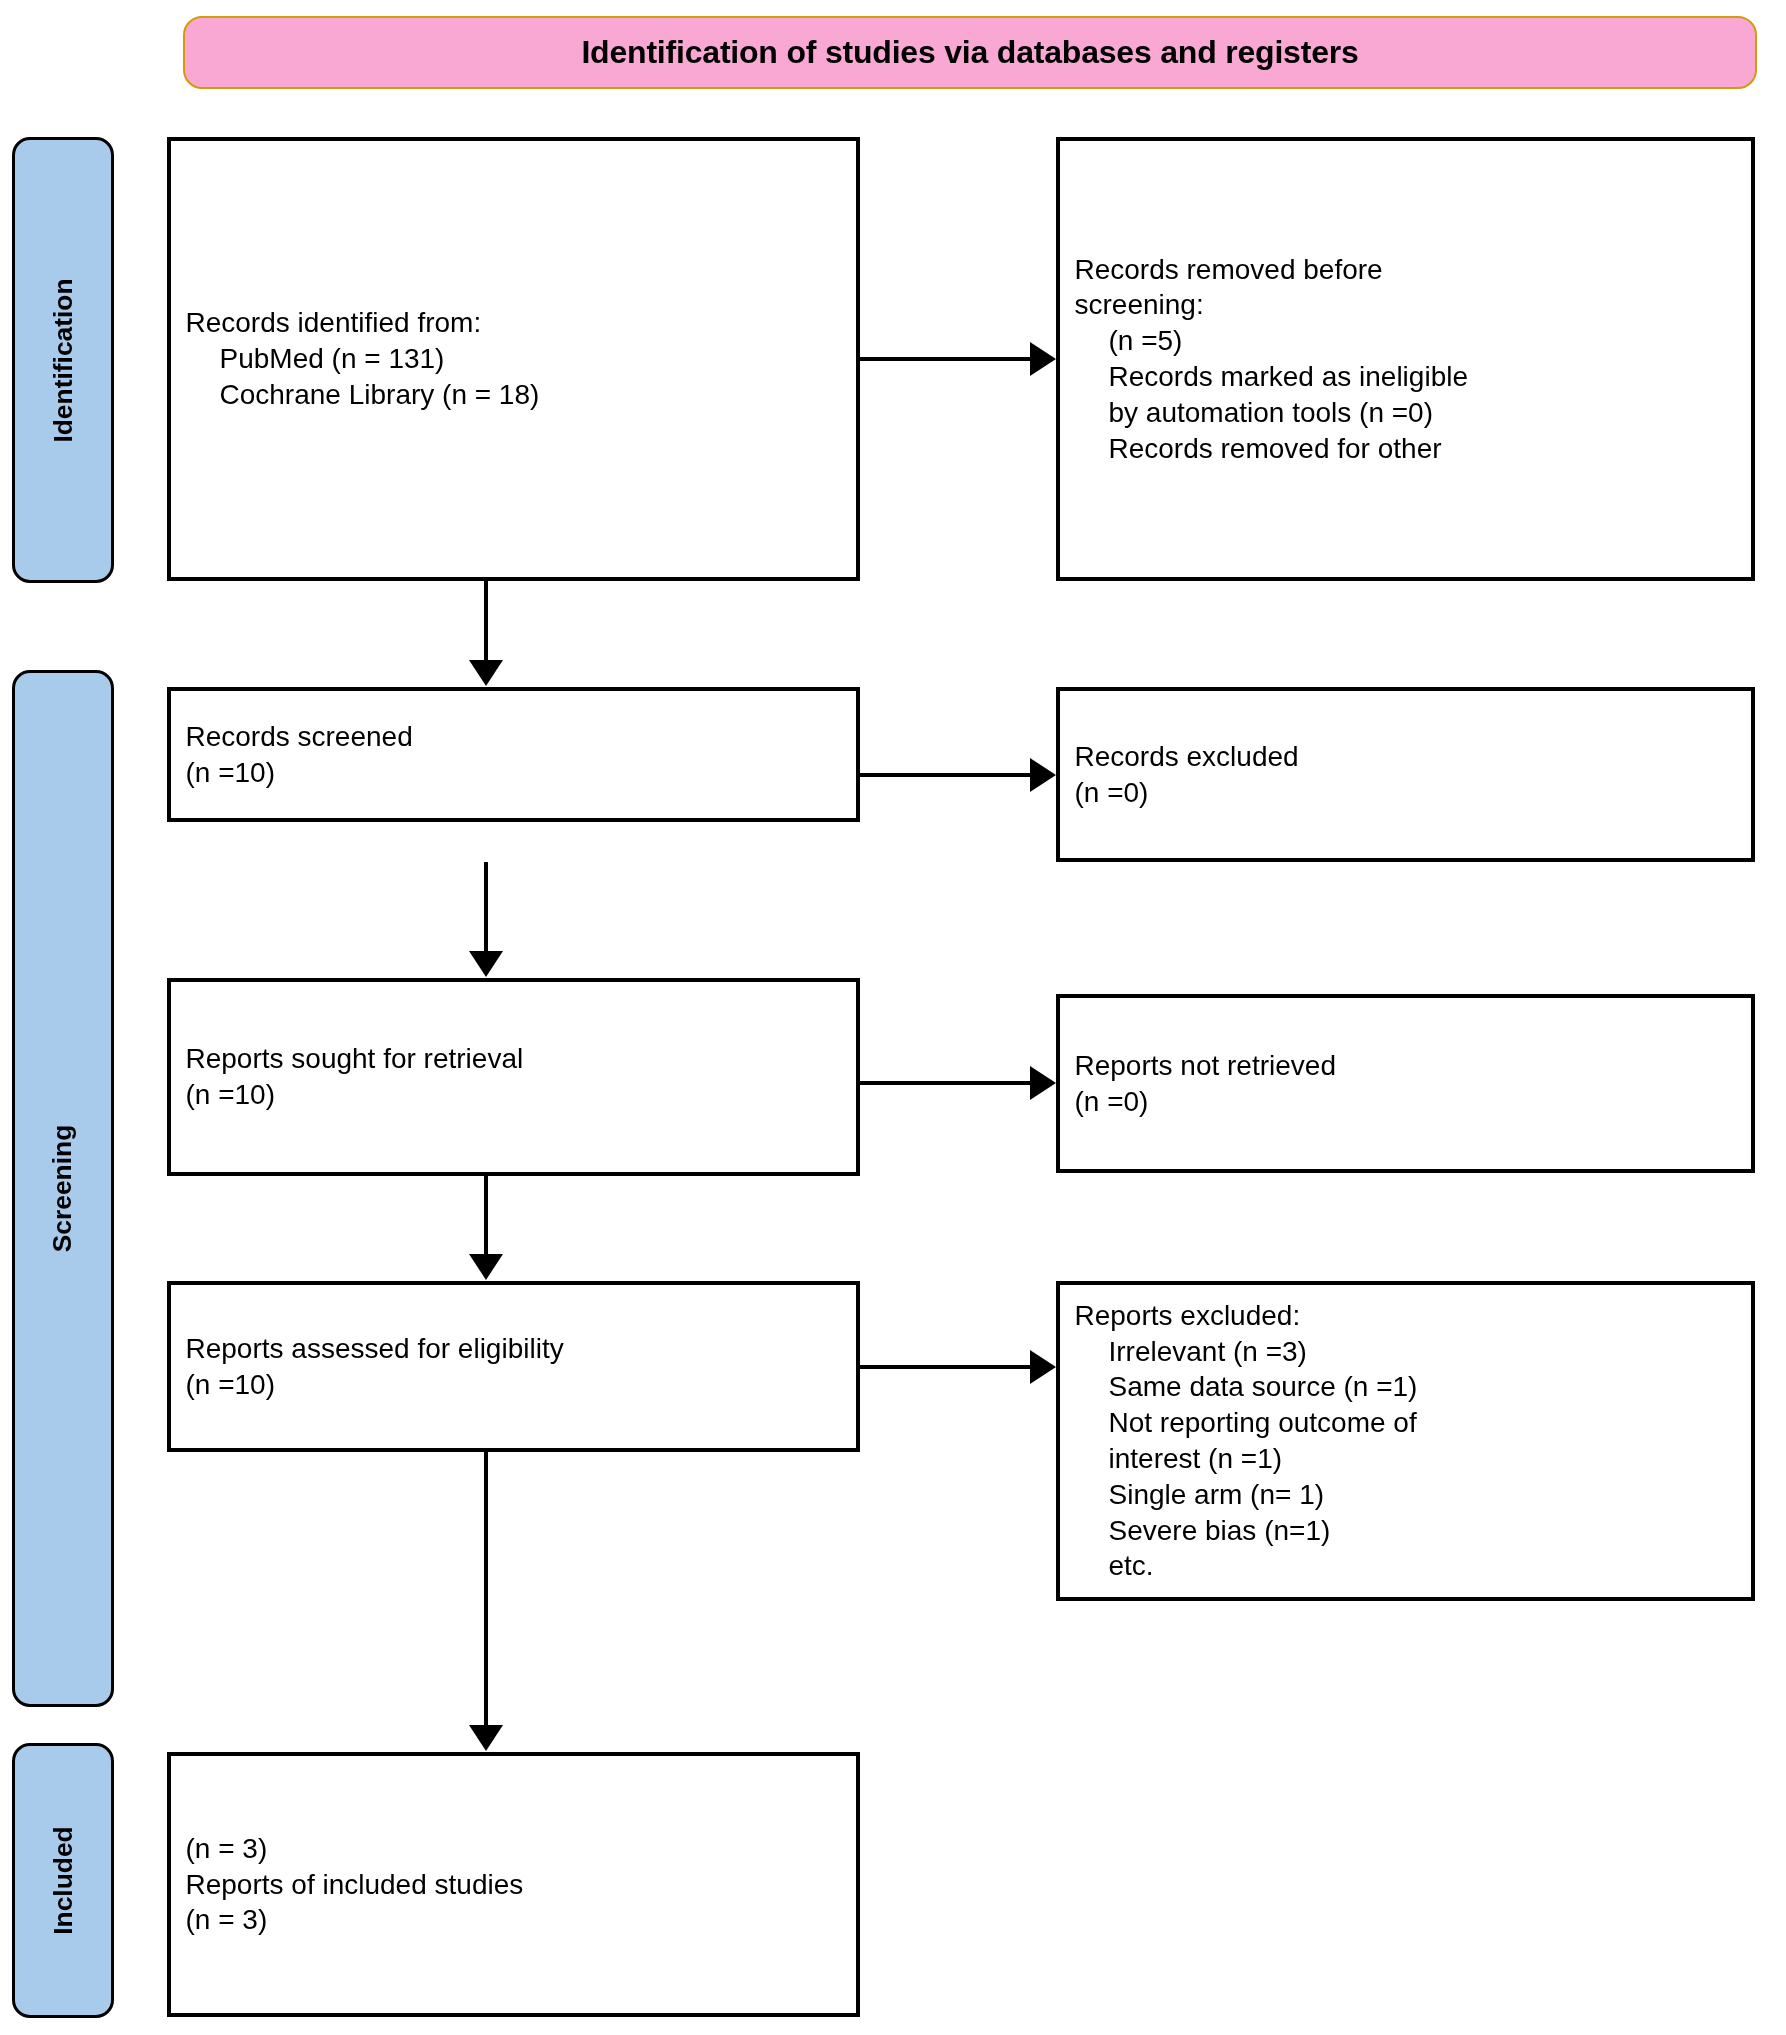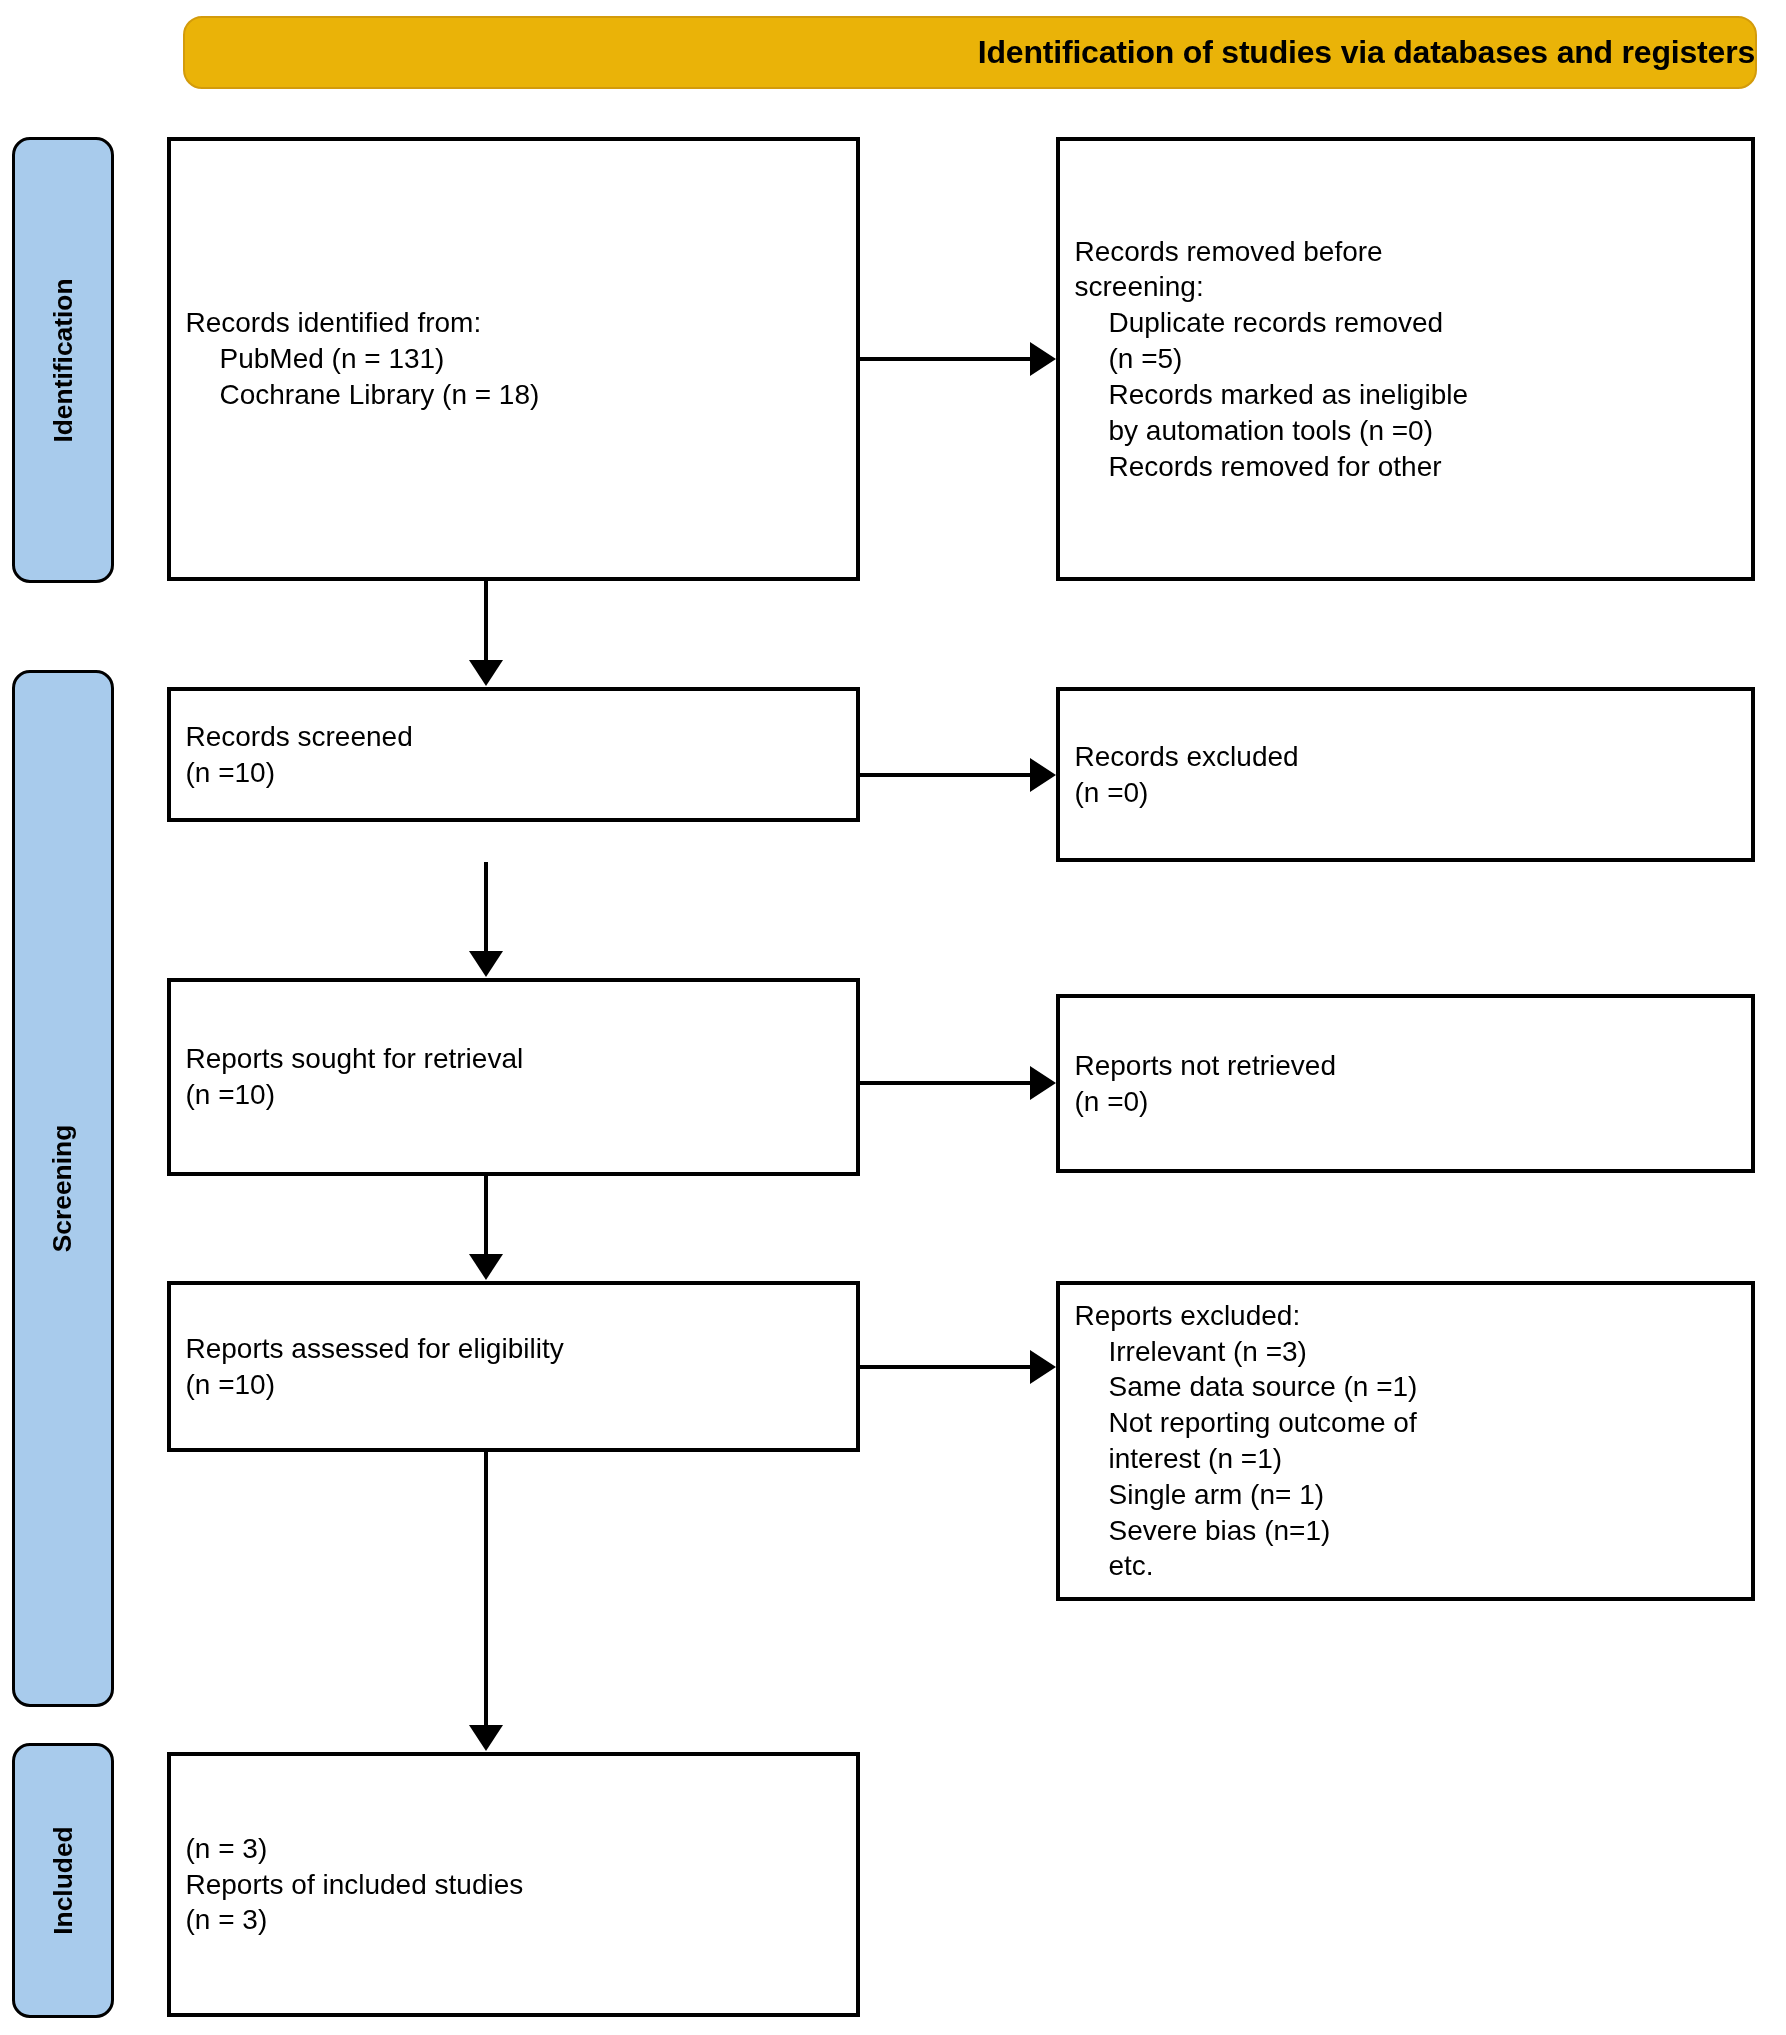--- a/index.html
+++ b/index.html
@@ -18,27 +18,27 @@
     overflow: hidden;
   }
 
   
   .header-banner {
     position: absolute;
     left: 183px;
     top: 16px;
     width: 1574px;
     height: 73px;
-    background: #eab308;
+    background: #f9a8d4;
     border: 2.6px solid #D39B0B;
     border-radius: 19px;
     box-sizing: border-box;
     display: flex;
     align-items: center;
-    justify-content: flex-end;
+    justify-content: center;
   }
   .header-title {
     font-size: 32px;
     font-weight: bold;
     color: #000000;
     letter-spacing: -0.2px;
     white-space: nowrap;
   }
 
   
@@ -142,21 +142,20 @@
 
   <div class="flow-box" id="box-identified">
     <div class="flow-text">Records identified from:</div>
     <div class="flow-text indent1">PubMed (n = 131)</div>
     <div class="flow-text indent1">Cochrane Library (n = 18)</div>
   </div>
 
   <div class="flow-box" id="box-removed">
     <div class="flow-text"><span>Records removed </span><span class="em">before</span></div>
     <div class="flow-text"><span class="em">screening</span><span>:</span></div>
-    <div class="flow-text indent1">Duplicate records removed</div>
     <div class="flow-text indent1">(n =5)</div>
     <div class="flow-text indent1">Records marked as ineligible</div>
     <div class="flow-text indent1">by automation tools (n =0)</div>
     <div class="flow-text indent1">Records removed for other</div>
   </div>
 
   <div class="flow-box" id="box-screened">
     <div class="flow-text">Records screened</div>
     <div class="flow-text">(n =10)</div>
   </div>

